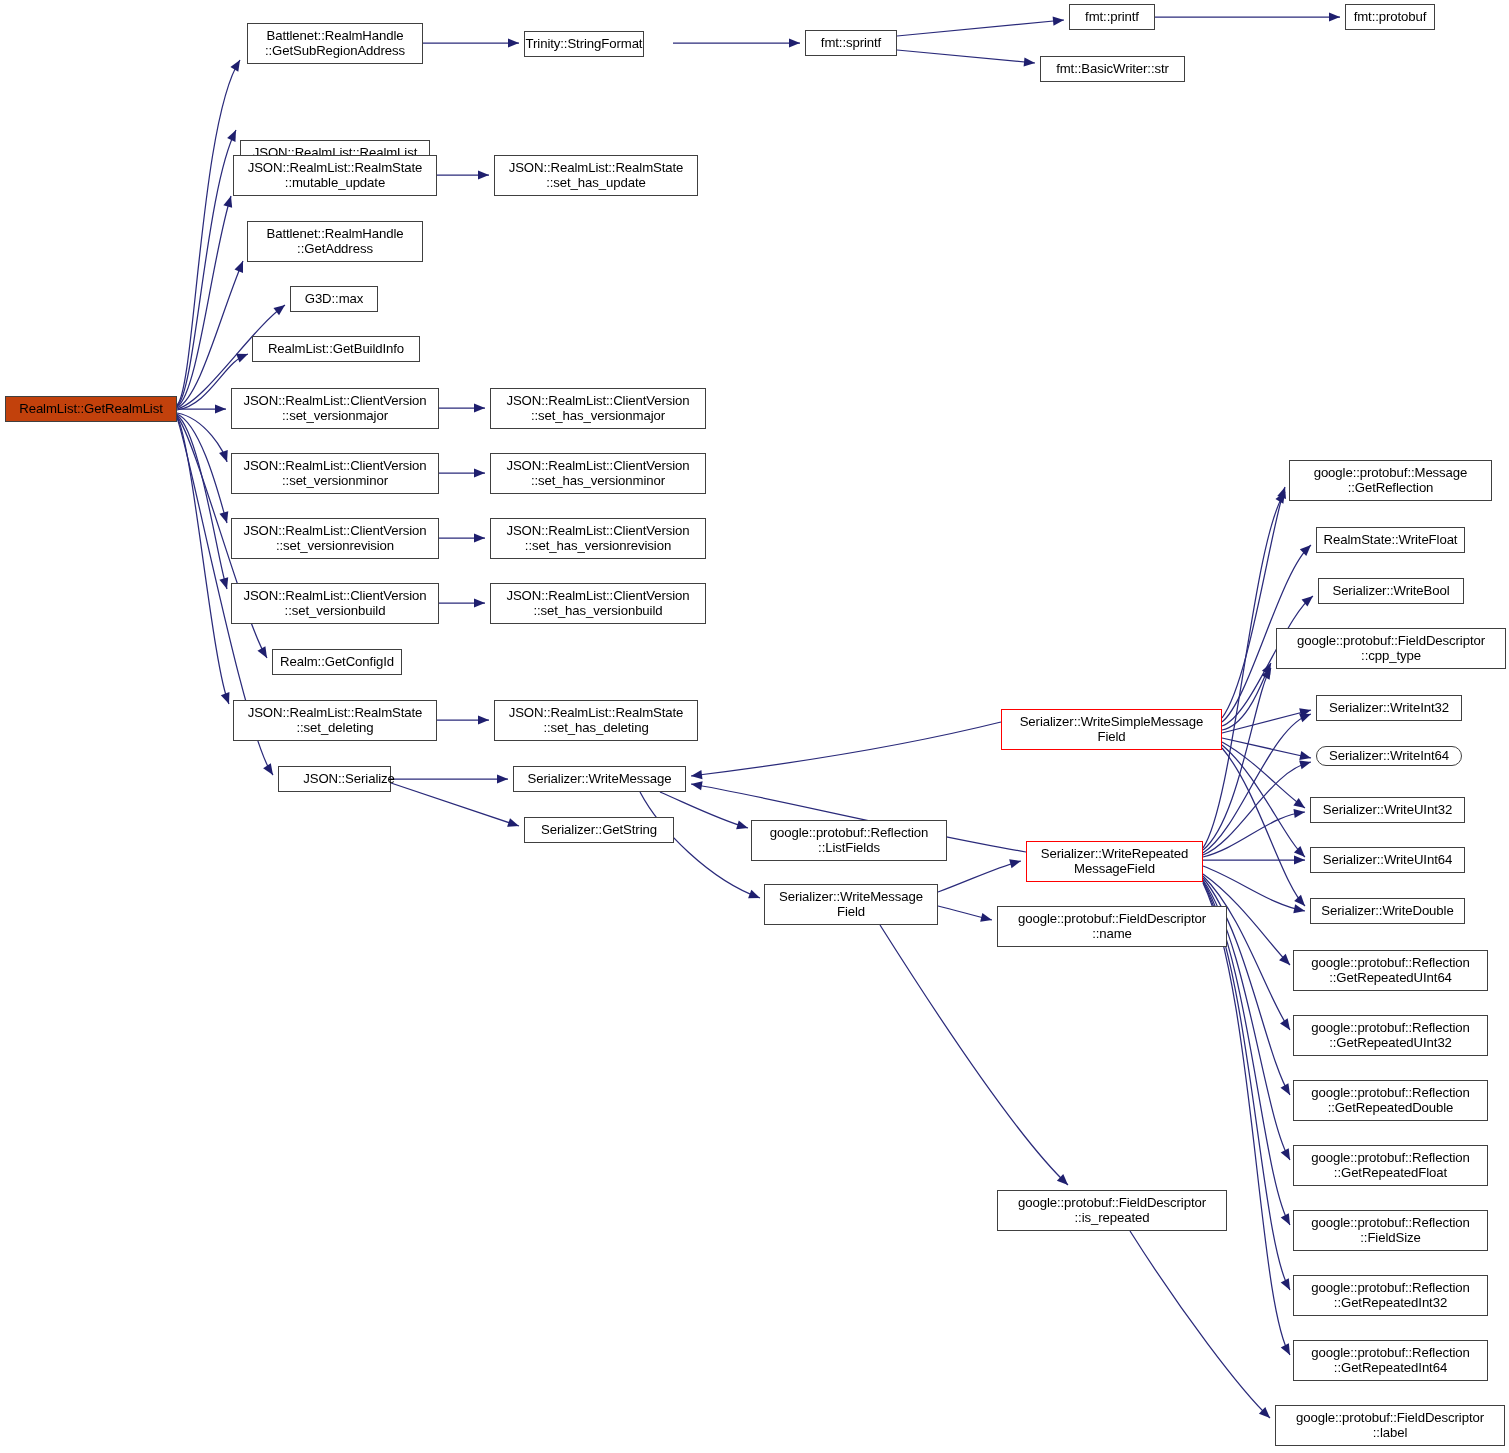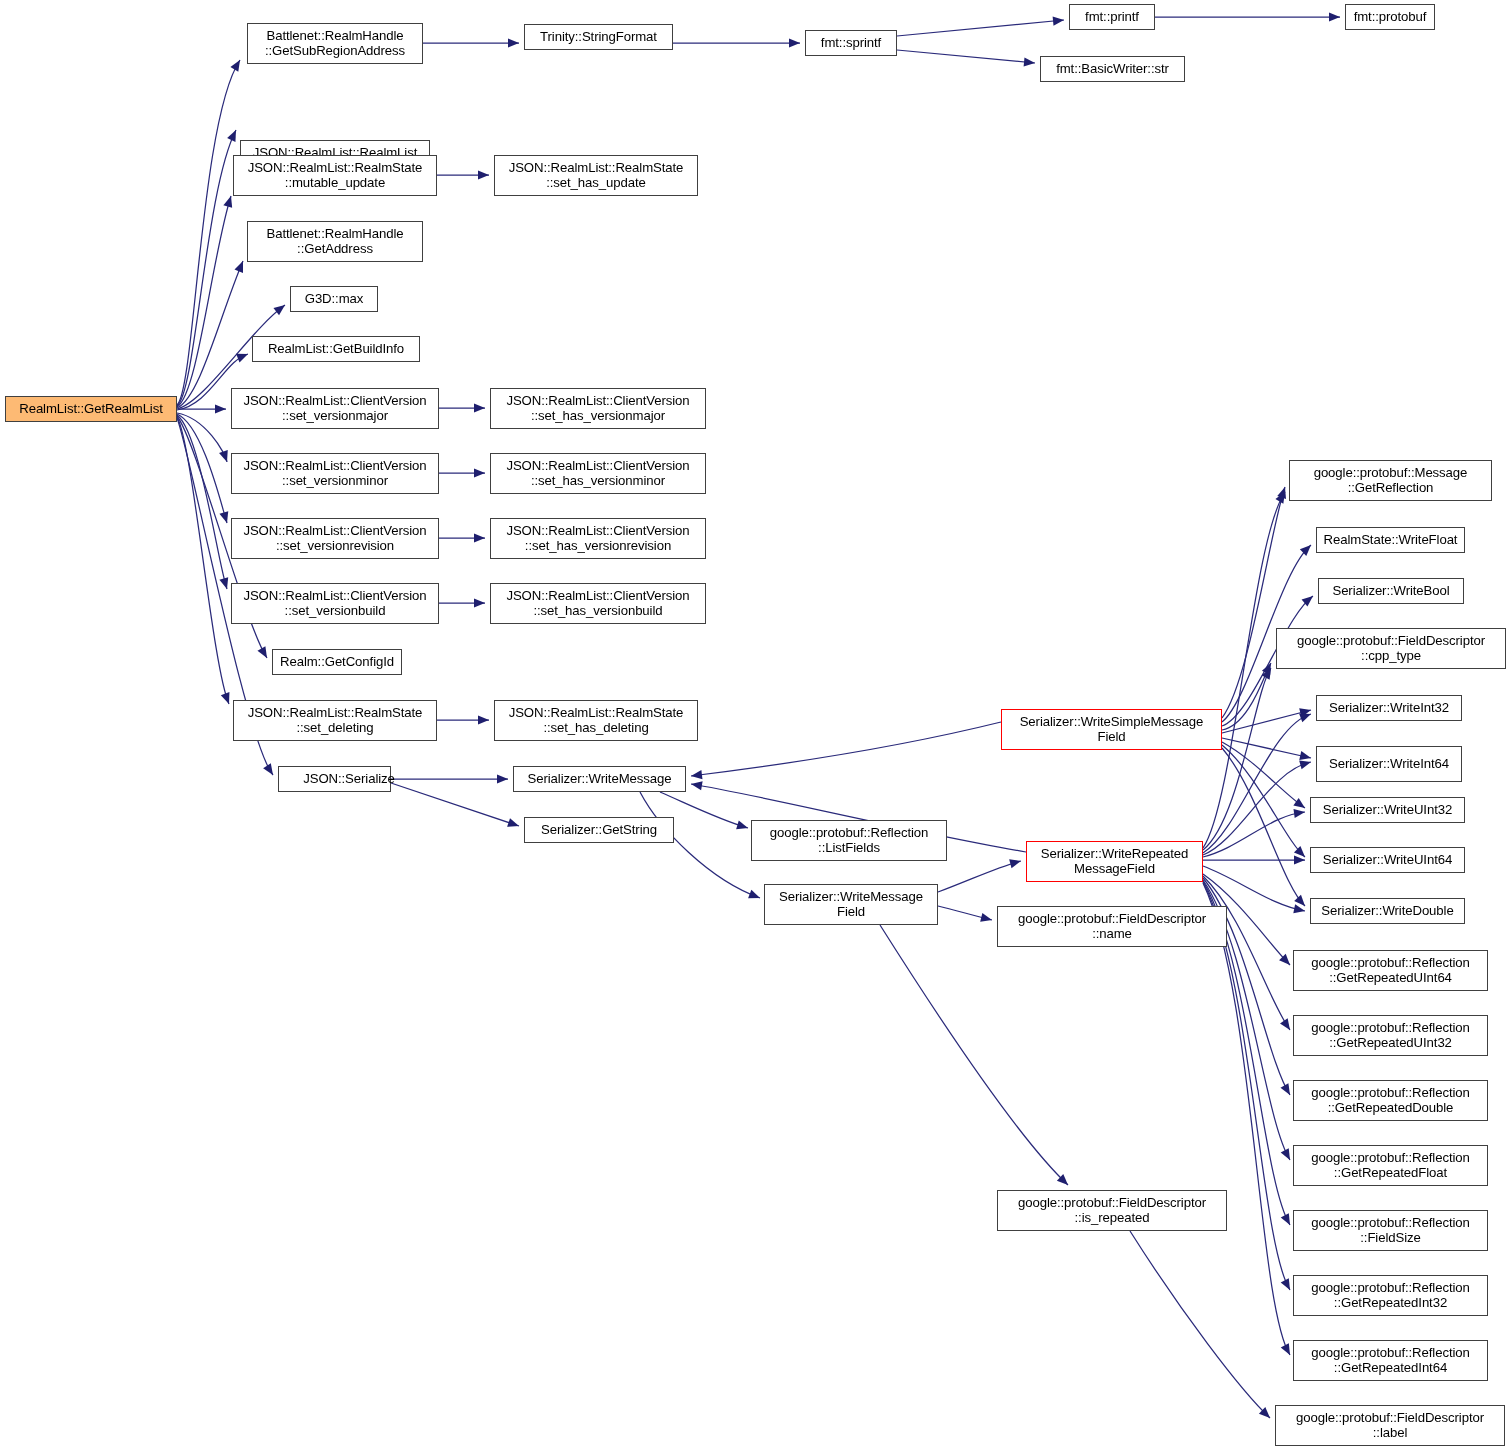--- a/index.html
+++ b/index.html
@@ -32,21 +32,21 @@
     text-align: center;
     font-size: 13.2px;
     line-height: 1.12;
     color: #000000;
     white-space: pre-line;
     letter-spacing: -0.1px;
     padding: 0 3px;
     cursor: pointer;
   }
   .node-box.root {
-    background: #fdba74;
+    background: #c2410c;
     border-color: #404040;
     text-align: right;
   }
   .node-box.highlight {
     border: 1.5px solid #ff0000;
     background: #ffffff;
   }
   .edge-line {
     fill: none;
     stroke: #2a2a7a;
@@ -288,21 +288,21 @@
       </g>
       <g>
         <path class="edge-line" d="M1130,1231 C1180,1310 1240,1390 1270,1418"></path>
         <polygon class="edge-head" points="1270,1418 1265.2968882356058,1407.0436895018615 1258.8974584906532,1413.653326325426"></polygon>
       </g>
     </svg>
   <div id="node-layer">
       <div class="node-box root" style="left: 5px; top: 396px; width: 172px; height: 26px;">RealmList::GetRealmList</div>
       <div class="node-box" style="left: 247px; top: 23px; width: 176px; height: 41px;">Battlenet::RealmHandle
 ::GetSubRegionAddress</div>
-      <div class="node-box" style="left: 524px; top: 24px; width: 149px; height: 26px;">Trinity::StringFormat</div>
+      <div class="node-box" style="left: 524px; top: 31px; width: 120px; height: 26px;">Trinity::StringFormat</div>
       <div class="node-box" style="left: 805px; top: 30px; width: 92px; height: 26px;">fmt::sprintf</div>
       <div class="node-box" style="left: 1069px; top: 4px; width: 86px; height: 26px;">fmt::printf</div>
       <div class="node-box" style="left: 1345px; top: 4px; width: 90px; height: 26px;">fmt::protobuf</div>
       <div class="node-box" style="left: 1040px; top: 56px; width: 145px; height: 26px;">fmt::BasicWriter::str</div>
       <div class="node-box" style="left: 240px; top: 92px; width: 190px; height: 41px; margin-top: 48px;">JSON::RealmList::RealmList
 Updates::add_updates</div>
       <div class="node-box" style="left: 233px; top: 155px; width: 204px; height: 41px;">JSON::RealmList::RealmState
 ::mutable_update</div>
       <div class="node-box" style="left: 494px; top: 155px; width: 204px; height: 41px;">JSON::RealmList::RealmState
 ::set_has_update</div>
@@ -346,21 +346,21 @@
 ::name</div>
       <div class="node-box" style="left: 997px; top: 1190px; width: 230px; height: 41px;">google::protobuf::FieldDescriptor
 ::is_repeated</div>
       <div class="node-box" style="left: 1289px; top: 460px; width: 203px; height: 41px;">google::protobuf::Message
 ::GetReflection</div>
       <div class="node-box" style="left: 1316px; top: 527px; width: 149px; height: 26px;">RealmState::WriteFloat</div>
       <div class="node-box" style="left: 1318px; top: 578px; width: 146px; height: 26px; text-align: center;">Serializer::WriteBool</div>
       <div class="node-box" style="left: 1276px; top: 628px; width: 230px; height: 41px;">google::protobuf::FieldDescriptor
 ::cpp_type</div>
       <div class="node-box" style="left: 1316px; top: 695px; width: 146px; height: 26px;">Serializer::WriteInt32</div>
-      <div class="node-box" style="left: 1316px; top: 746px; width: 146px; height: 36px;">Serializer::WriteInt64</div>
+      <div class="node-box" style="left: 1316px; top: 746px; width: 146px; height: 20px; border-radius: 13px;">Serializer::WriteInt64</div>
       <div class="node-box" style="left: 1310px; top: 797px; width: 155px; height: 26px;">Serializer::WriteUInt32</div>
       <div class="node-box" style="left: 1310px; top: 847px; width: 155px; height: 26px;">Serializer::WriteUInt64</div>
       <div class="node-box" style="left: 1310px; top: 898px; width: 155px; height: 26px;">Serializer::WriteDouble</div>
       <div class="node-box" style="left: 1293px; top: 950px; width: 195px; height: 41px;">google::protobuf::Reflection
 ::GetRepeatedUInt64</div>
       <div class="node-box" style="left: 1293px; top: 1015px; width: 195px; height: 41px;">google::protobuf::Reflection
 ::GetRepeatedUInt32</div>
       <div class="node-box" style="left: 1293px; top: 1080px; width: 195px; height: 41px;">google::protobuf::Reflection
 ::GetRepeatedDouble</div>
       <div class="node-box" style="left: 1293px; top: 1145px; width: 195px; height: 41px;">google::protobuf::Reflection

